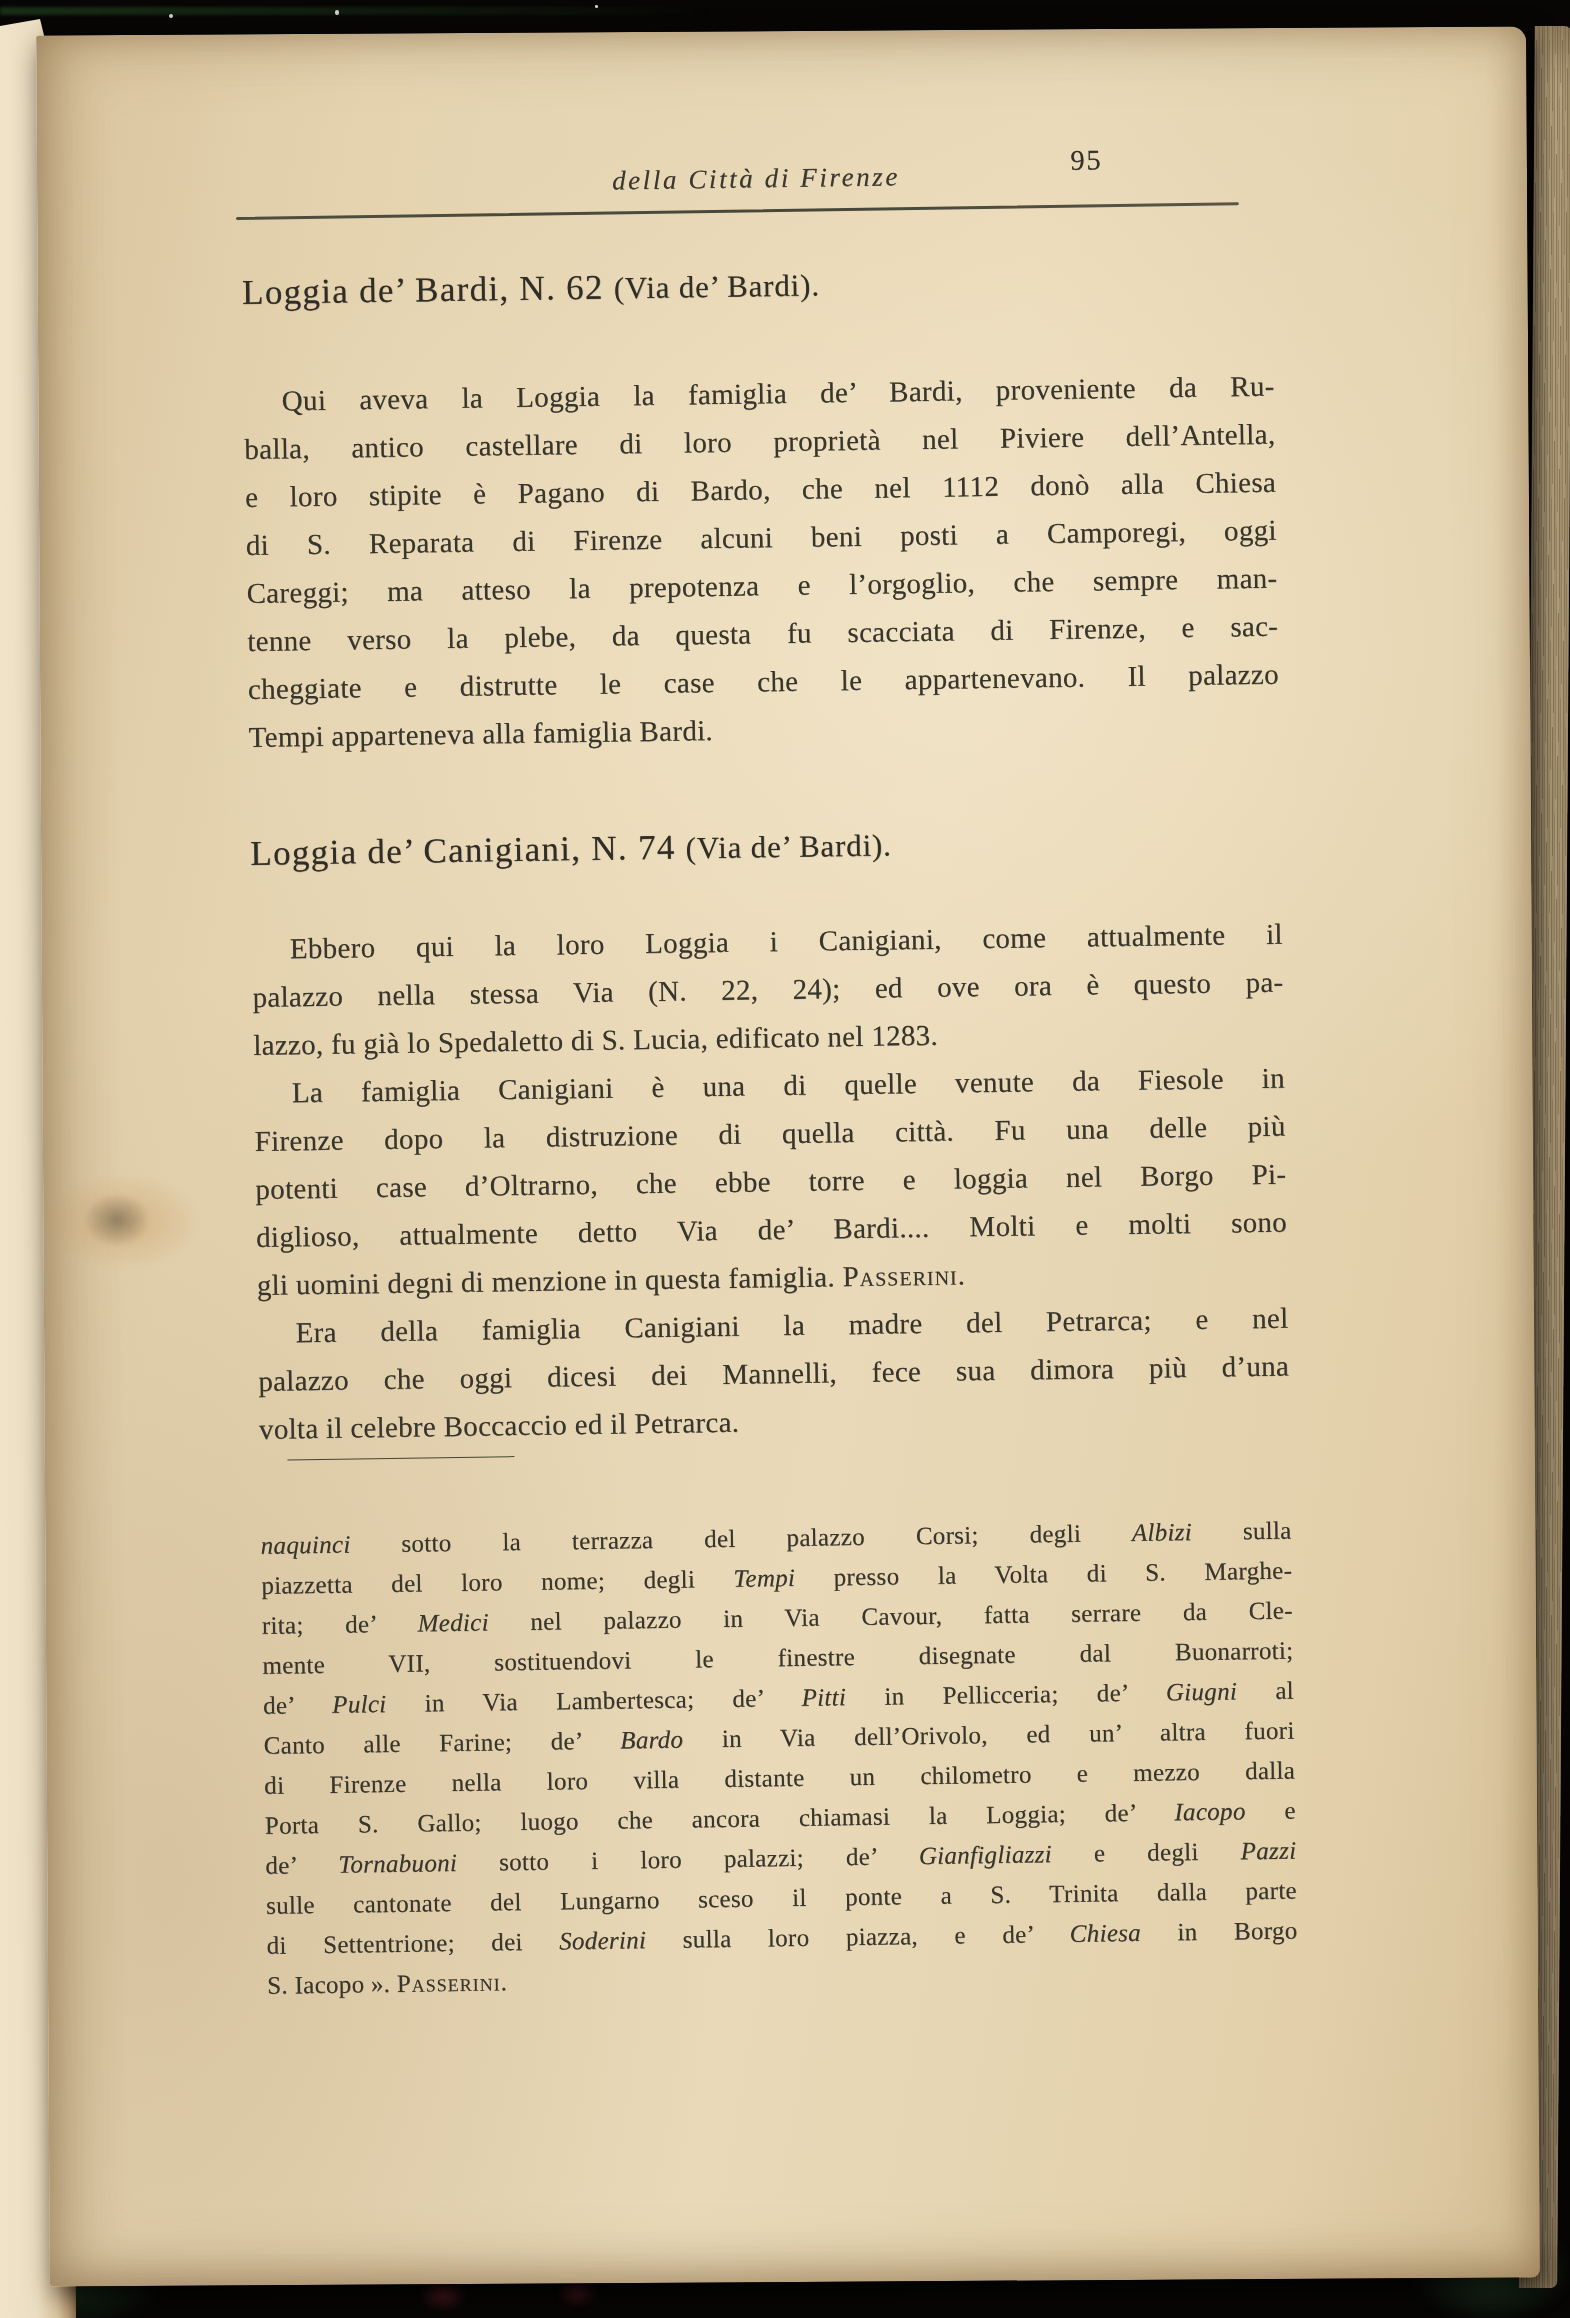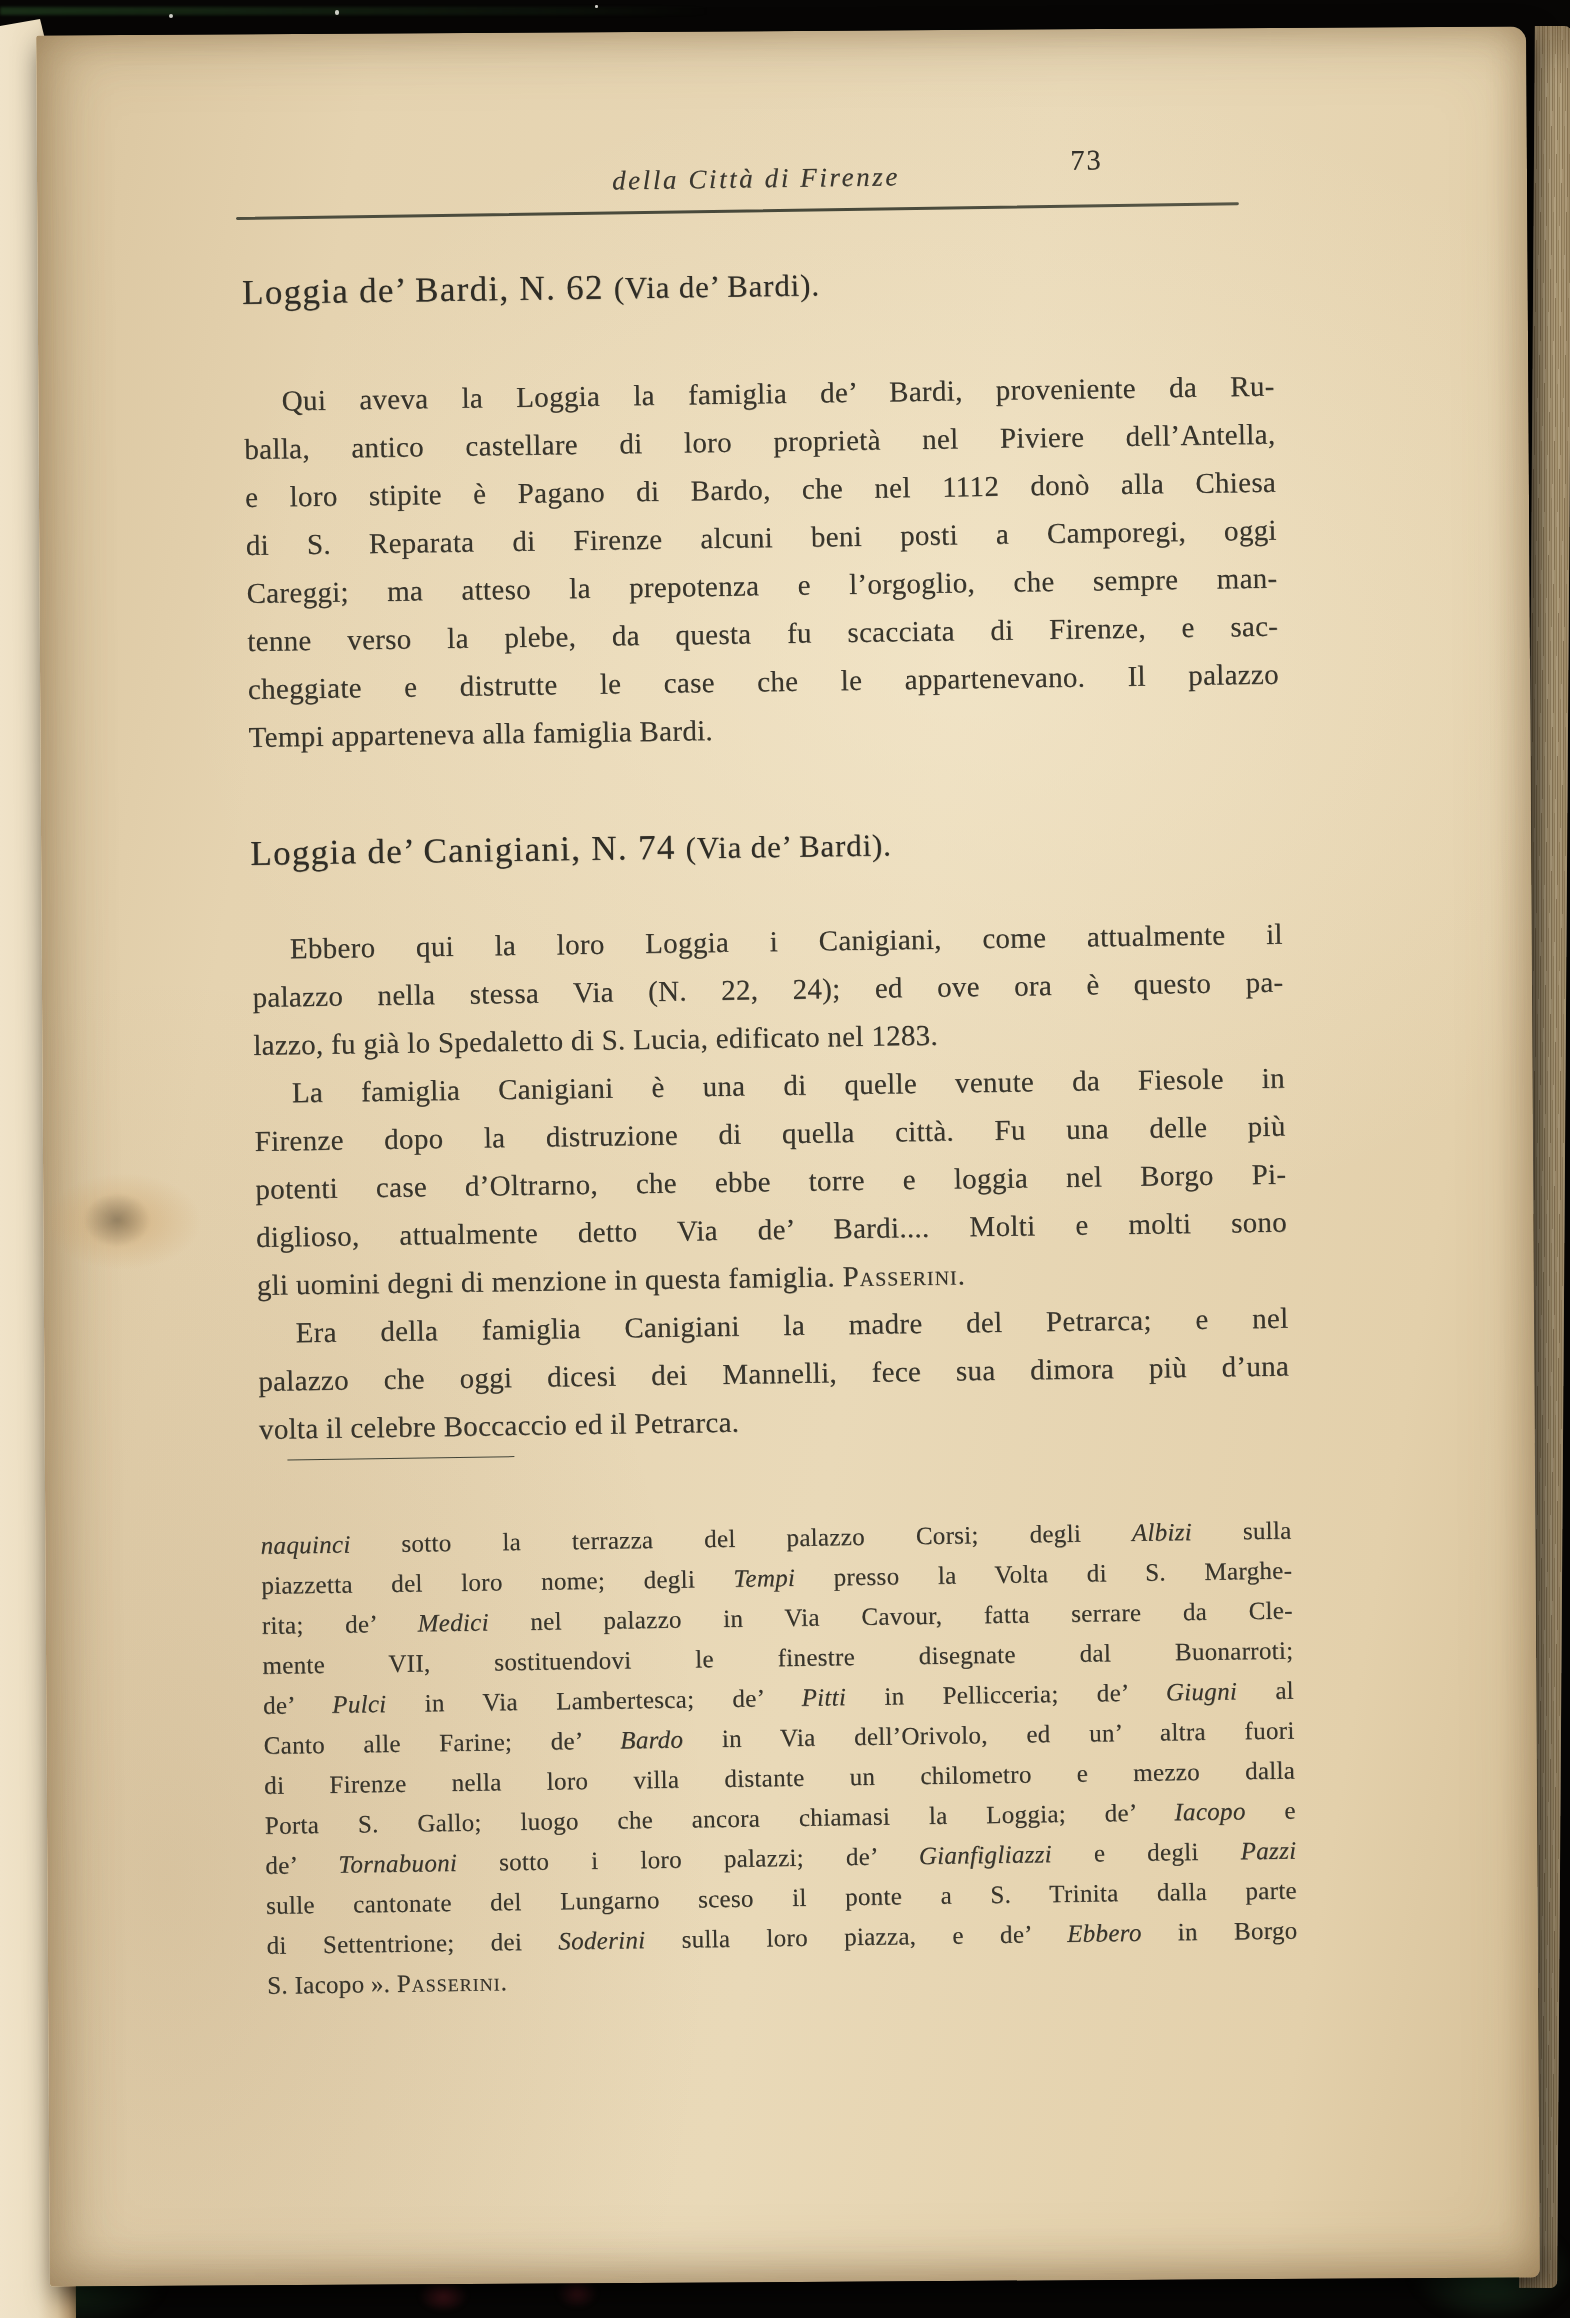--- a/index.html
+++ b/index.html
@@ -143,21 +143,21 @@
 
 <div class="page">
   <div class="stain-left"></div>
   <div class="stain-core"></div>
 
   <div class="content">
     <div class="col">
 
       <div class="header-row">
         <div class="running-header">della Città di Firenze</div>
-        <div class="page-number">73</div>
+        <div class="page-number">95</div>
       </div>
       <div class="header-rule"></div>
 
       <h2 class="sec-heading"><span>Loggia de’ Bardi, N. 62 </span><span class="seg-p">(Via de’ Bardi).</span></h2>
 
       <div class="para">
         <div class="line jl ind">Qui aveva la Loggia la famiglia de’ Bardi, proveniente da Ru-</div>
         <div class="line jl">balla, antico castellare di loro proprietà nel Piviere dell’Antella,</div>
         <div class="line jl">e loro stipite è Pagano di Bardo, che nel 1112 donò alla Chiesa</div>
         <div class="line jl">di S. Reparata di Firenze alcuni beni posti a Camporegi, oggi</div>
@@ -195,20 +195,20 @@
         <div class="line jl"><span class="seg-i">naquinci</span><span> sotto la terrazza del palazzo Corsi; degli </span><span class="seg-i">Albizi</span><span> sulla</span></div>
         <div class="line jl"><span>piazzetta del loro nome; degli </span><span class="seg-i">Tempi</span><span> presso la Volta di S. Marghe-</span></div>
         <div class="line jl"><span>rita; de’ </span><span class="seg-i">Medici</span><span> nel palazzo in Via Cavour, fatta serrare da Cle-</span></div>
         <div class="line jl"><span>mente VII, sostituendovi le finestre disegnate dal Buonarroti;</span></div>
         <div class="line jl"><span>de’ </span><span class="seg-i">Pulci</span><span> in Via Lambertesca; de’ </span><span class="seg-i">Pitti</span><span> in Pellicceria; de’ </span><span class="seg-i">Giugni</span><span> al</span></div>
         <div class="line jl"><span>Canto alle Farine; de’ </span><span class="seg-i">Bardo</span><span> in Via dell’Orivolo, ed un’ altra fuori</span></div>
         <div class="line jl"><span>di Firenze nella loro villa distante un chilometro e mezzo dalla</span></div>
         <div class="line jl"><span>Porta S. Gallo; luogo che ancora chiamasi la Loggia; de’ </span><span class="seg-i">Iacopo</span><span> e</span></div>
         <div class="line jl"><span>de’ </span><span class="seg-i">Tornabuoni</span><span> sotto i loro palazzi; de’ </span><span class="seg-i">Gianfigliazzi</span><span> e degli </span><span class="seg-i">Pazzi</span></div>
         <div class="line jl"><span>sulle cantonate del Lungarno sceso il ponte a S. Trinita dalla parte</span></div>
-        <div class="line jl"><span>di Settentrione; dei </span><span class="seg-i">Soderini</span><span> sulla loro piazza, e de’ </span><span class="seg-i">Ebbero</span><span> in Borgo</span></div>
+        <div class="line jl"><span>di Settentrione; dei </span><span class="seg-i">Soderini</span><span> sulla loro piazza, e de’ </span><span class="seg-i">Chiesa</span><span> in Borgo</span></div>
         <div class="line last"><span>S. Iacopo ». </span><span class="seg-sc">Passerini.</span></div>
       </div>
 
     </div>
   </div>
 </div>
 
 
 </body></html>

